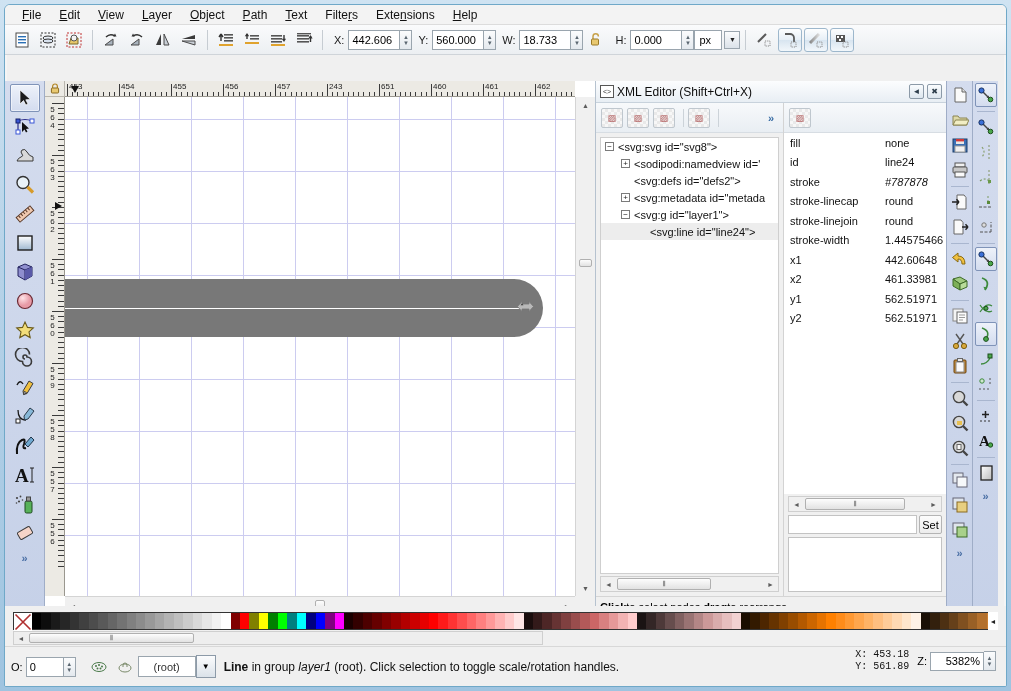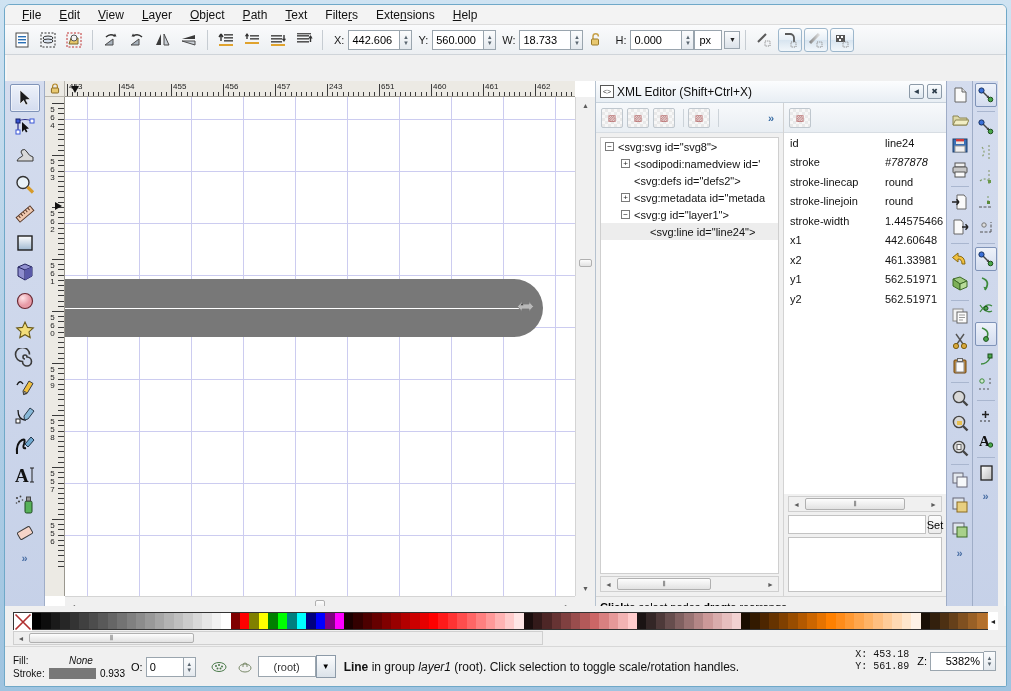--- a/index.html
+++ b/index.html
@@ -295,21 +295,21 @@
   .attr-head div { display:flex; align-items:center; padding-left:6px; }
   .attr-table { flex:1; background:#fff; overflow:hidden; }
   .attr-row { display:flex; height: 19.5px; font-size: 11px; color:#111; }
   .attr-row div { padding-left: 6px; display:flex; align-items:center;}
   .attr-name { width: 95px; }
   .valrow { display:flex; margin: 3px 4px 0 4px; }
   .valinput {
     flex:1; height:19px; background:#fff; border:1px solid #c3c3c3;
   }
   .setbtn {
-    width: 14px; height: 19px; margin-left: 2px;
+    width: 23px; height: 19px; margin-left: 2px;
     border:1px solid #b4b4b4; border-radius:2px;
     background: linear-gradient(180deg,#fcfcfc,#ececec);
     font-size:11px; display:flex;align-items:center;justify-content:center;
   }
   .valbox {
     margin: 3px 4px 4px 4px; height: 55px;
     background:#fff; border:1px solid #c3c3c3;
   }
   .dock-status {
     height: 20px; border-top: 1px solid #d5d5d5;
@@ -1032,20 +1032,24 @@
             <div class="sb-arrow" style="right:1px;top:0;width:13px;height:14px;">►</div>
           </div>
         </div>
 
         <div class="xml-right">
           <div class="xml-tools">
             <div class="xtool">▨</div>
           </div>
           <div class="attr-table" id="attrtable">
                 <div class="attr-row">
+                  <div class="attr-name">fill</div>
+                  <div style="flex: 1 1 0%;">none</div>
+                </div>
+                <div class="attr-row">
                   <div class="attr-name">id</div>
                   <div style="flex: 1 1 0%;">line24</div>
                 </div>
                 <div class="attr-row">
                   <div class="attr-name">stroke</div>
                   <div style="flex: 1 1 0%; font-style: italic;">#787878</div>
                 </div>
                 <div class="attr-row">
                   <div class="attr-name">stroke-linecap</div>
                   <div style="flex: 1 1 0%;">round</div>
@@ -1441,31 +1445,20 @@
           <div class="swatch" style="background: rgb(204, 128, 51);"></div>
         </div>
     <div class="pal-right-arrow">◄</div>
     <div class="pal-scroll">
       <div class="sb-arrow" style="left:1px;top:0;width:12px;height:12px;">◄</div>
       <div class="sb-thumb" style="left:15px;top:1px;width:165px;height:10px;display:flex;align-items:center;justify-content:center;font-size:7px;color:#555;">⦀</div>
     </div>
   </div>
 
   <div class="statusbar">
-    <div class="fillstroke">
-      <div class="fs-row">
-        <span class="fs-lbl">Fill:</span>
-        <span class="fs-none">None</span>
-      </div>
-      <div class="fs-row">
-        <span class="fs-lbl">Stroke:</span>
-        <span class="fs-swatch"></span>
-        <span class="fs-num">0.933</span>
-      </div>
-    </div>
     <div class="o-label">O:</div>
     <div class="o-field">0</div>
     <div class="spin">
           <span>▲</span>
           <span>▼</span>
         </div>
 
     <div style="width:10px"></div>
     <div class="tbtn">
       <svg width="16" height="16" viewBox="0 0 16 16">

